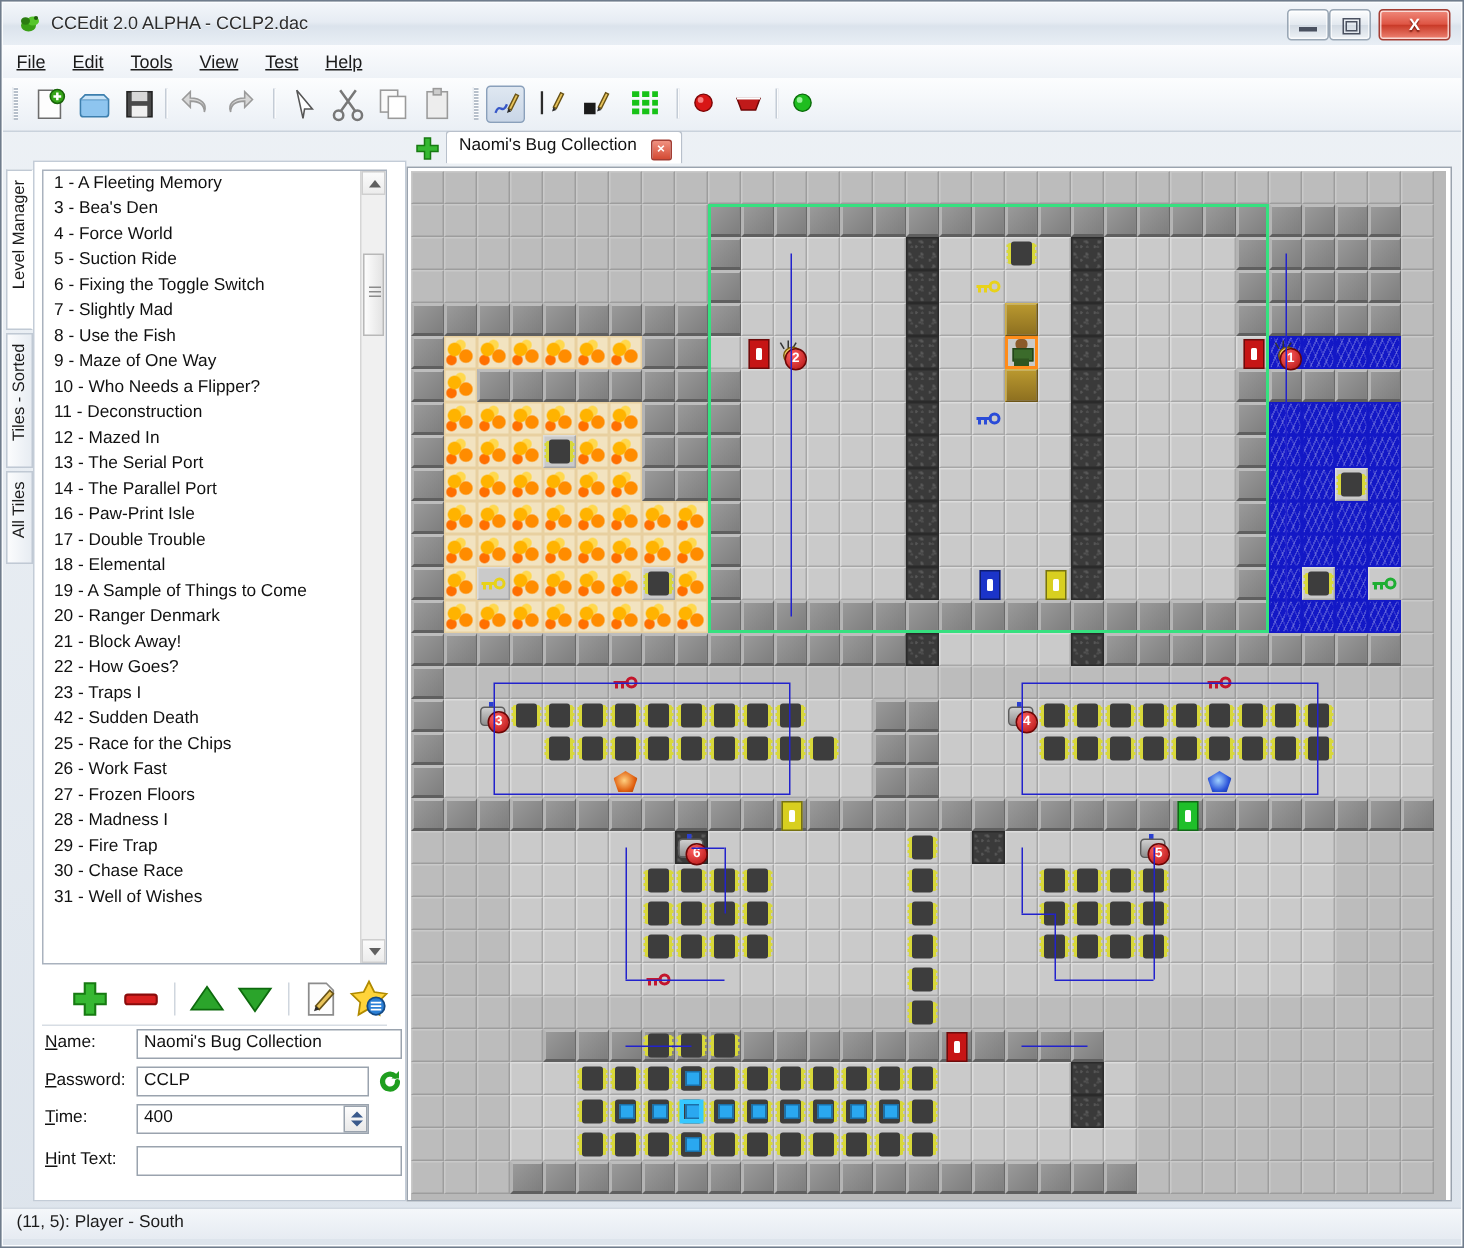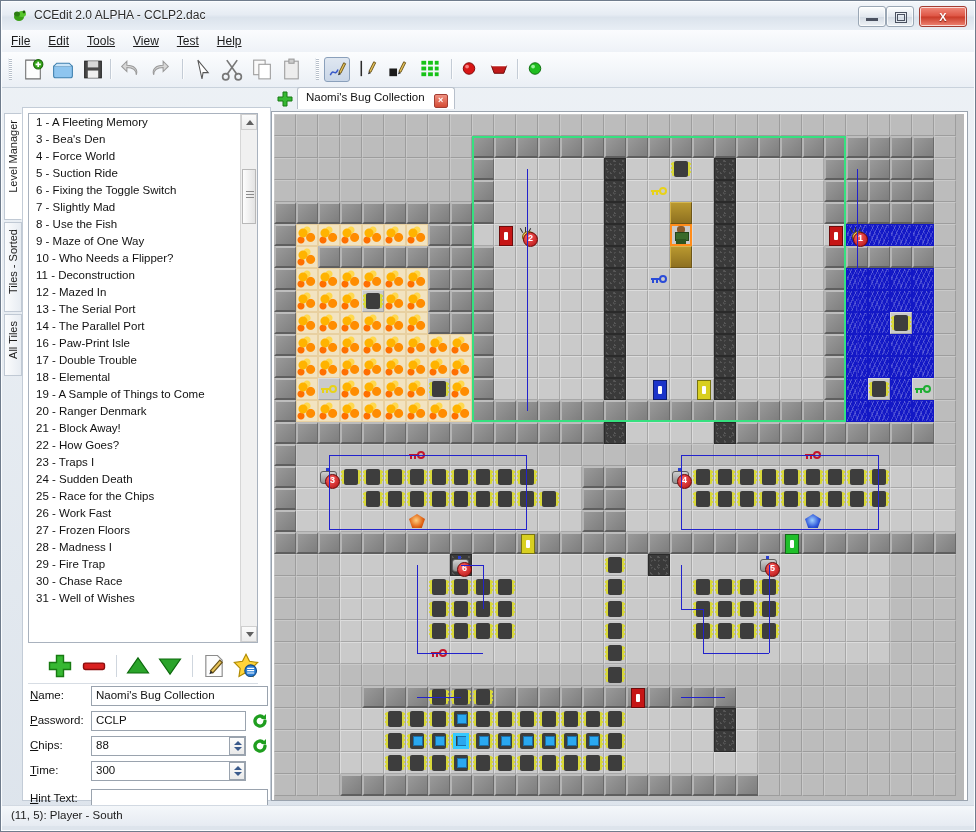--- a/index.html
+++ b/index.html
@@ -555,21 +555,21 @@
           <div class="lvl">13 - The Serial Port</div>
           <div class="lvl">14 - The Parallel Port</div>
           <div class="lvl">16 - Paw-Print Isle</div>
           <div class="lvl">17 - Double Trouble</div>
           <div class="lvl">18 - Elemental</div>
           <div class="lvl">19 - A Sample of Things to Come</div>
           <div class="lvl">20 - Ranger Denmark</div>
           <div class="lvl">21 - Block Away!</div>
           <div class="lvl">22 - How Goes?</div>
           <div class="lvl">23 - Traps I</div>
-          <div class="lvl">24 - Sudden Death</div>
+          <div class="lvl">42 - Sudden Death</div>
           <div class="lvl">25 - Race for the Chips</div>
           <div class="lvl">26 - Work Fast</div>
           <div class="lvl">27 - Frozen Floors</div>
           <div class="lvl">28 - Madness I</div>
           <div class="lvl">29 - Fire Trap</div>
           <div class="lvl">30 - Chase Race</div>
           <div class="lvl">31 - Well of Wishes</div>
         </div>
       <div id="lvl-sb">
         <div class="sb-arrow up">
@@ -634,38 +634,24 @@
         <div class="plabel"><u>P</u>assword:</div>
         <div class="pinput" style="left:63px;width:155px">CCLP</div>
         <div class="refresh" style="left:223px">
           <svg viewBox="0 0 18 18" width="18" height="18">
             <path d="M14 9a5 5 0 1 1-1.6-3.6" fill="none" stroke="#1f9e1f" stroke-width="3.4" stroke-linecap="round"></path>
             <path d="M15 2v5h-5z" fill="#1f9e1f"></path>
           </svg>
         </div>
       </div>
 
-      <div class="prow">
-        <div class="plabel"><u>C</u>hips:</div>
-        <div class="pinput" style="left:63px;width:155px">88</div>
-        <div class="spin" style="left:201px">
-            <b class="u"></b>
-            <b class="d"></b>
-          </div>
-        <div class="refresh" style="left:223px">
-          <svg viewBox="0 0 18 18" width="18" height="18">
-            <path d="M14 9a5 5 0 1 1-1.6-3.6" fill="none" stroke="#1f9e1f" stroke-width="3.4" stroke-linecap="round"></path>
-            <path d="M15 2v5h-5z" fill="#1f9e1f"></path>
-          </svg>
-        </div>
-      </div>
 
       <div class="prow">
         <div class="plabel"><u>T</u>ime:</div>
-        <div class="pinput" style="left:63px;width:155px">300</div>
+        <div class="pinput" style="left:63px;width:155px">400</div>
         <div class="spin" style="left:201px">
             <b class="u"></b>
             <b class="d"></b>
           </div>
       </div>
 
       <div class="prow" style="margin-top:7px">
         <div class="plabel"><u>H</u>int Text:</div>
         <div class="pinput" style="left:63px;width:177px" placeholder=""></div>
       </div>

